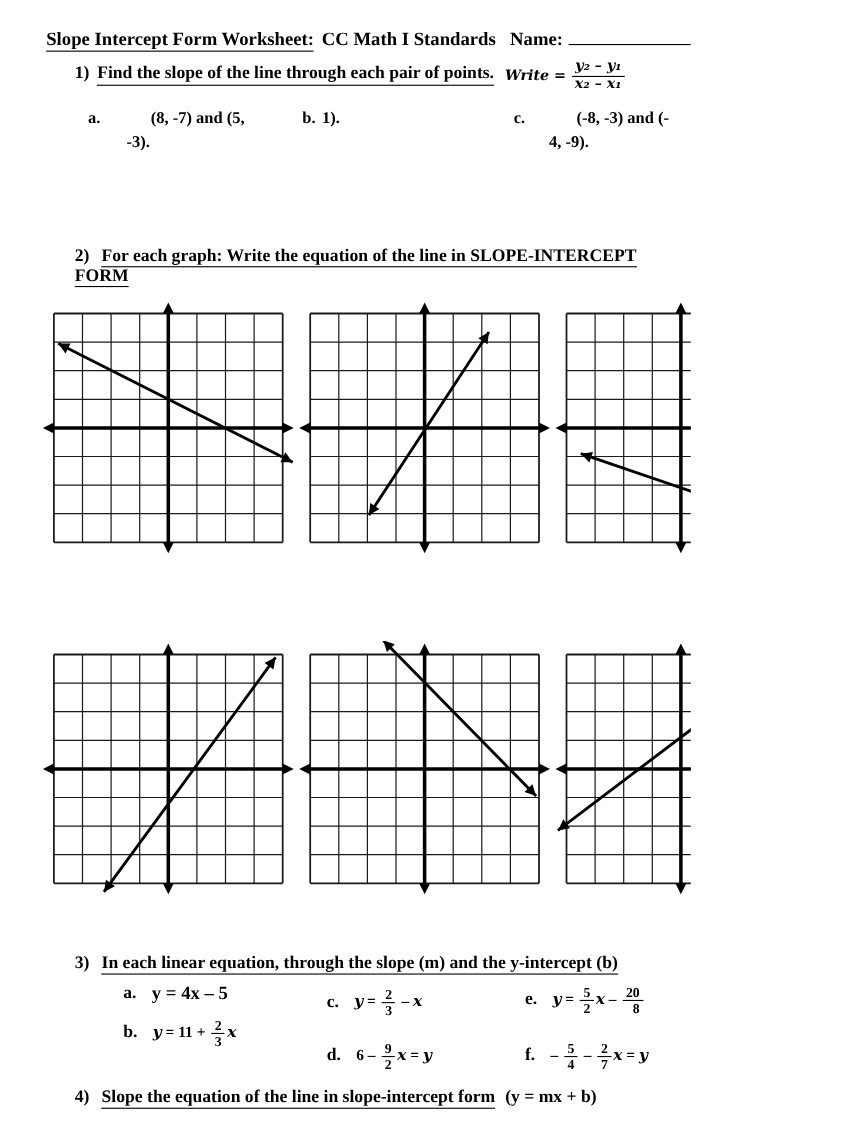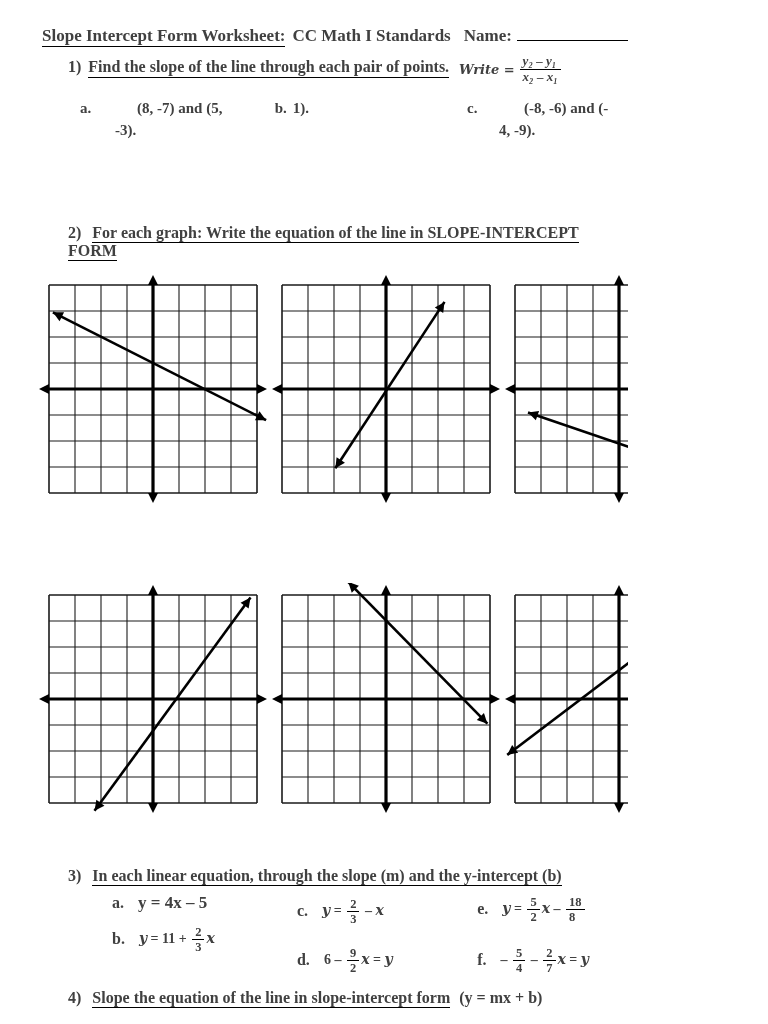--- a/index.html
+++ b/index.html
@@ -1,37 +1,37 @@
 <!DOCTYPE html>
 <html><head>
 <meta charset="utf-8">
 <style>
   html,body{margin:0;padding:0;background:#fff;}
   .page{
     position:relative; width:628px; height:1024px; background:#ffffff;
-    font-family:"Liberation Serif","DejaVu Serif",serif; color:#404040;
+    font-family:"Liberation Serif","DejaVu Serif",serif; color:#000000;
     overflow:hidden;
   }
   .bold{font-weight:bold;}
   .u{border-bottom:1.8px solid #000; padding-bottom:1px;}
 
   
   .hdr{padding:26px 0 0 42px; font-size:17px; white-space:nowrap;}
   .hdr .sub{margin-left:7px;}
   .hdr .name-lbl{margin-left:13px;}
   .name-line{display:inline-block; width:152px; border-bottom:1.6px solid #000; height:14px; margin-left:5px;}
 
   
   .qrow{margin-left:68px; font-size:16px; font-weight:bold;}
   .qnum{margin-right:7px;}
   .q1row{margin-top:12px; height:40px; display:flex; align-items:flex-start;}
   .slope-formula{display:inline-flex; align-items:center; margin-left:10px; transform:translateY(-4px);
     font-family:"DejaVu Serif",serif; font-size:13px; font-weight:bold;}
   .sf-lhs{font-style:italic; margin-right:5px;}
-  .frac{display:inline-block; text-align:left; vertical-align:middle; line-height:1.12;font-family:Liberation Serif, serif;}
+  .frac{display:inline-block; text-align:right; vertical-align:middle; line-height:1.12;}
   .frac .n{display:block; border-bottom:1.3px solid #000; padding:0 3px;}
   .frac .d{display:block; padding:0 3px;}
   .sf-frac{font-style:italic; font-size:13px;}
 
   
   .parts{display:flex; margin-left:80px; margin-top:0; font-weight:bold; font-size:15px; line-height:1.45;}
   .pair{position:relative;}
   .pair:nth-child(1){width:242px;}
   .pair:nth-child(2){width:239px;}
   .pair:nth-child(3){width:200px;}
@@ -94,21 +94,21 @@
         <span class="lbl">a.</span>
         <div class="l1">(8, -7) and (5,</div>
         <div class="l2">-3).</div>
       </div>
       <div class="pair">
         <span class="lbl">b.</span>
         <div class="l2">1).</div>
       </div>
       <div class="pair">
         <span class="lbl">c.</span>
-        <div class="l1">(-8, -6) and (-</div>
+        <div class="l1">(-8, -3) and (-</div>
         <div class="l2">4, -9).</div>
       </div>
     </div>
 
   <div class="qrow q2row">
     <span class="qnum">2)</span>
     <span class="u">For each graph: Write the equation of the line in SLOPE-INTERCEPT FORM</span>
   </div>
 
   <div class="graph-row" id="graphs-row1">
@@ -312,21 +312,21 @@
           <span class="eq"><em>y</em> = <span class="frac"><span class="n">2</span><span class="d">3</span></span> – <em>x</em></span>
         </div>
         <div class="q3-item">
           <span class="lbl">d.</span>
           <span class="eq">6 – <span class="frac"><span class="n">9</span><span class="d">2</span></span><em>x</em> = <em>y</em></span>
         </div>
       </div>
       <div class="q3-col q3-col3">
         <div class="q3-item">
           <span class="lbl">e.</span>
-          <span class="eq"><em>y</em> = <span class="frac"><span class="n">5</span><span class="d">2</span></span><em>x</em> – <span class="frac"><span class="n">18</span><span class="d">8</span></span></span>
+          <span class="eq"><em>y</em> = <span class="frac"><span class="n">5</span><span class="d">2</span></span><em>x</em> – <span class="frac"><span class="n">20</span><span class="d">8</span></span></span>
         </div>
         <div class="q3-item">
           <span class="lbl">f.</span>
           <span class="eq">– <span class="frac"><span class="n">5</span><span class="d">4</span></span> – <span class="frac"><span class="n">2</span><span class="d">7</span></span><em>x</em> = <em>y</em></span>
         </div>
       </div>
     </div>
 
   <div class="qrow q4row">
     <span class="qnum">4)</span>

